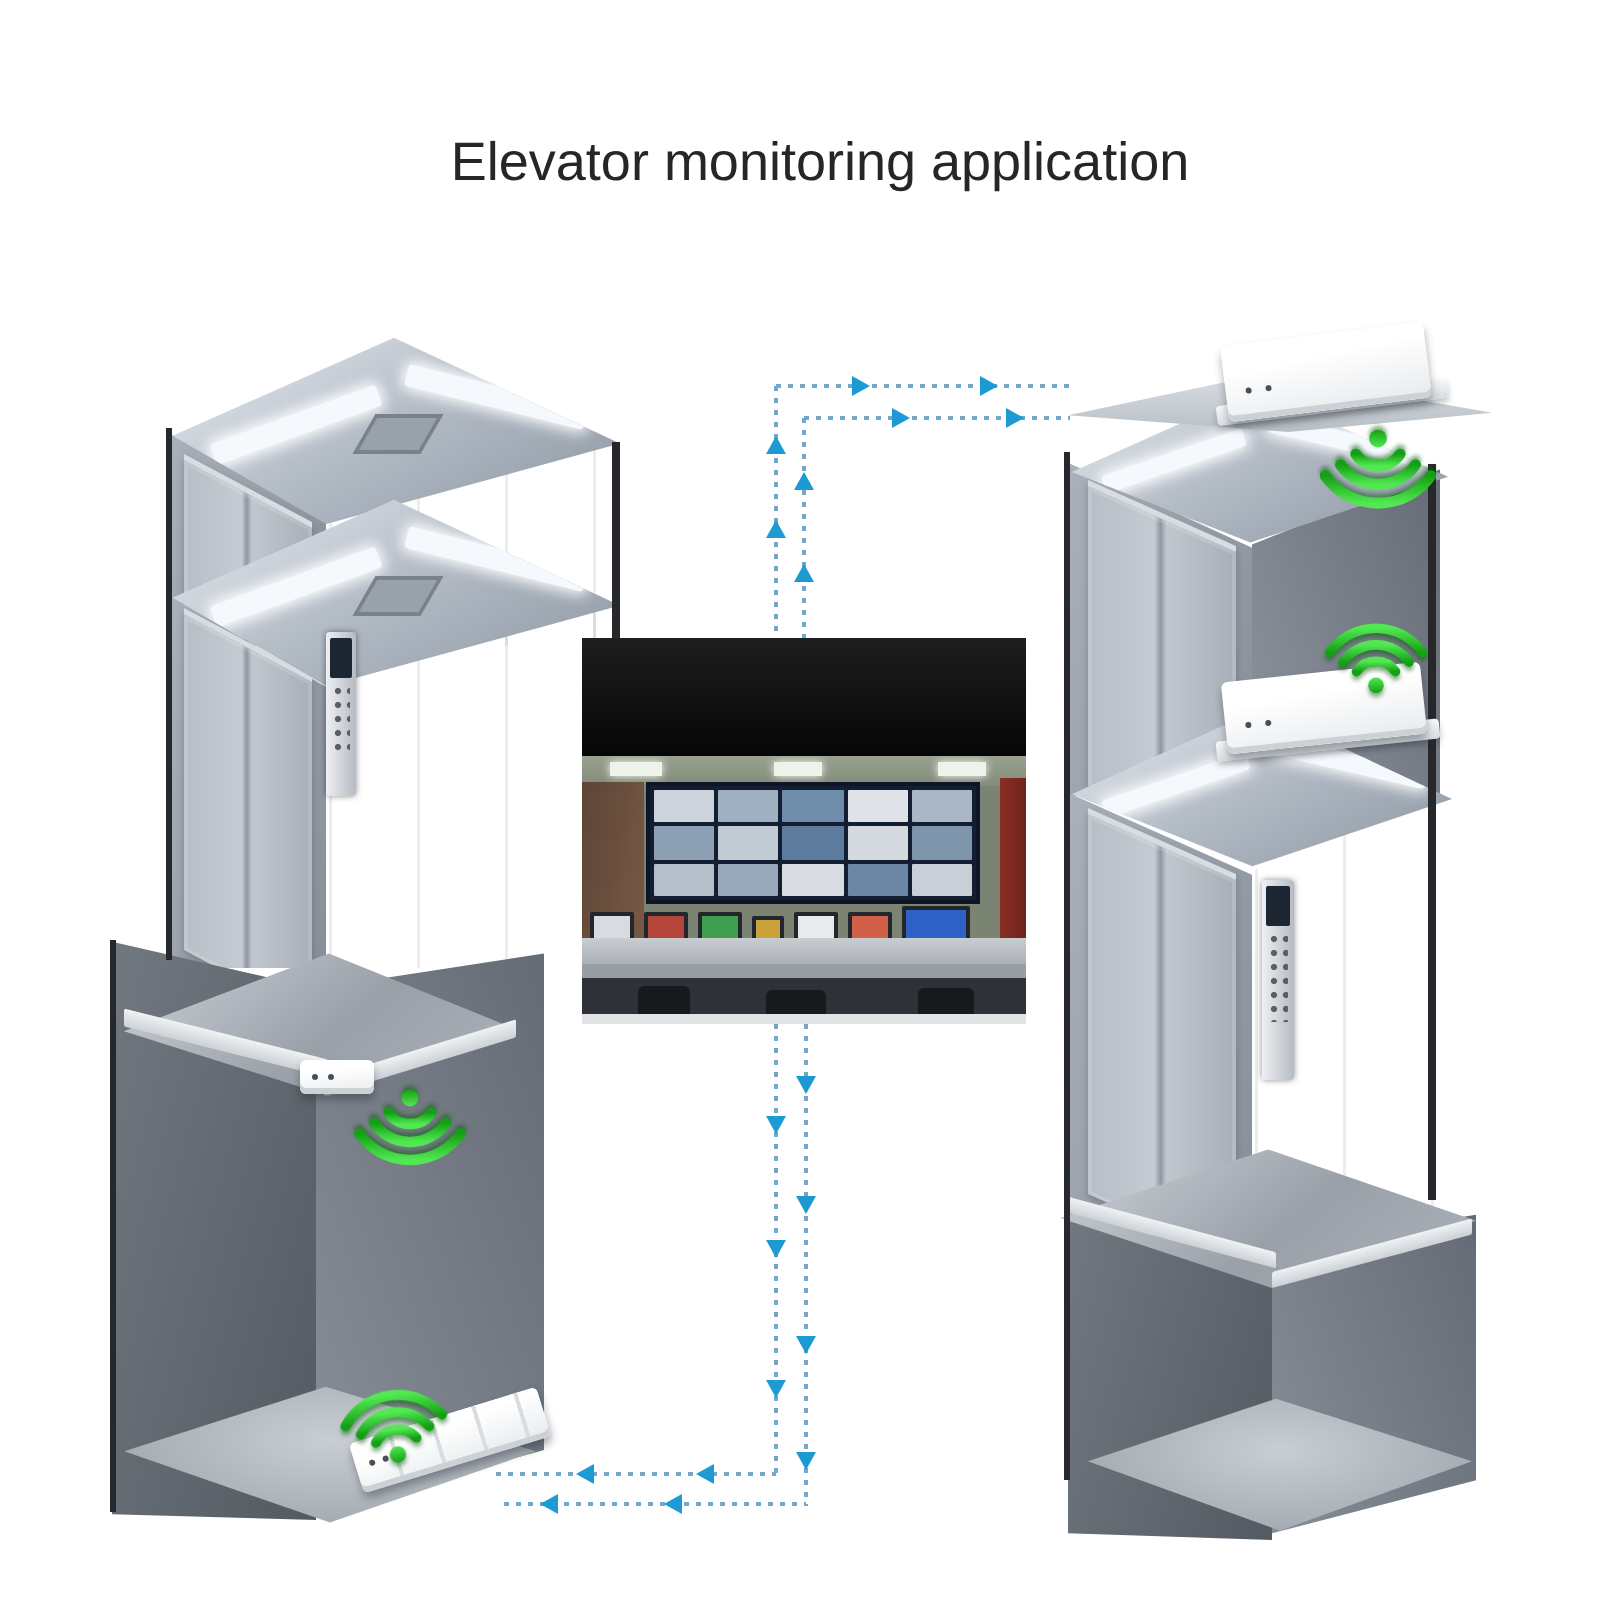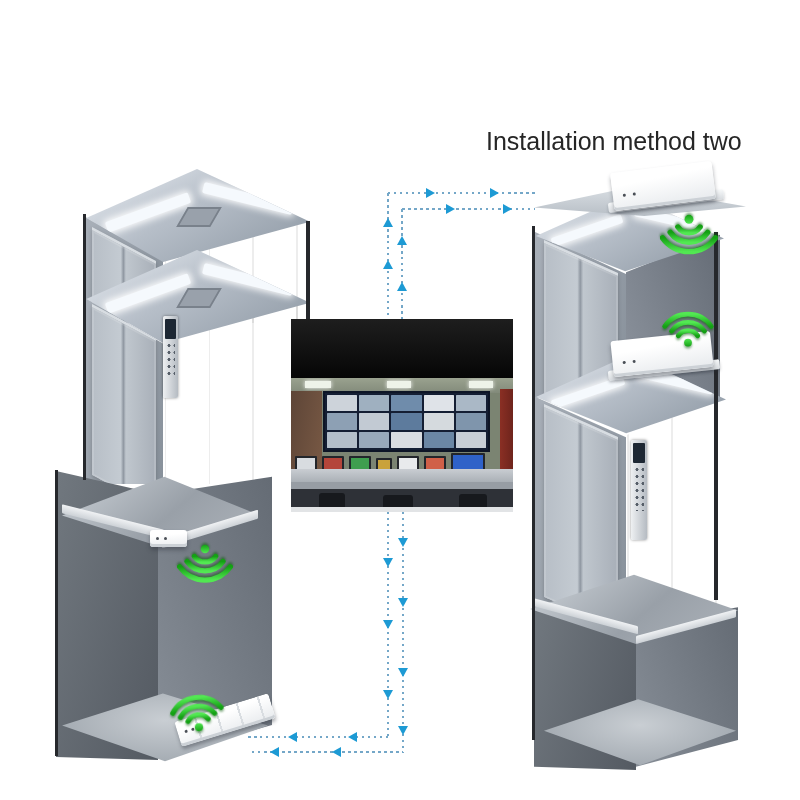--- a/index.html
+++ b/index.html
@@ -89,21 +89,21 @@
   <defs>
     <linearGradient id="wifiGrad" x1="0" y1="0" x2="0" y2="1">
       <stop offset="0" stop-color="#52e852"></stop>
       <stop offset="1" stop-color="#14a014"></stop>
     </linearGradient>
   </defs>
 </svg>
 
 <div class="canvas">
 
-  <div class="abs lbl-two">Installation method two</div>
+  <div class="abs title">Elevator monitoring application</div>
 
   <div>
 
     <div class="abs ceiling" style="left:84px;top:167px;width:226px;height:96px;">
       <div class="lightstrip" style="left:20px;top:40px;width:88px;height:11px;transform:rotate(-20deg);"></div>
       <div class="lightstrip" style="left:118px;top:26px;width:92px;height:11px;transform:rotate(14deg);"></div>
       <div class="vent" style="left:98px;top:40px;width:30px;height:16px;"></div>
     </div>
     <div class="abs walls" style="left:84px;top:213px;width:226px;height:110px;">
       <div class="wallL" style="left:0;width:79px;clip-path:polygon(0 3%,100% 43%,100% 100%,0 100%);">

